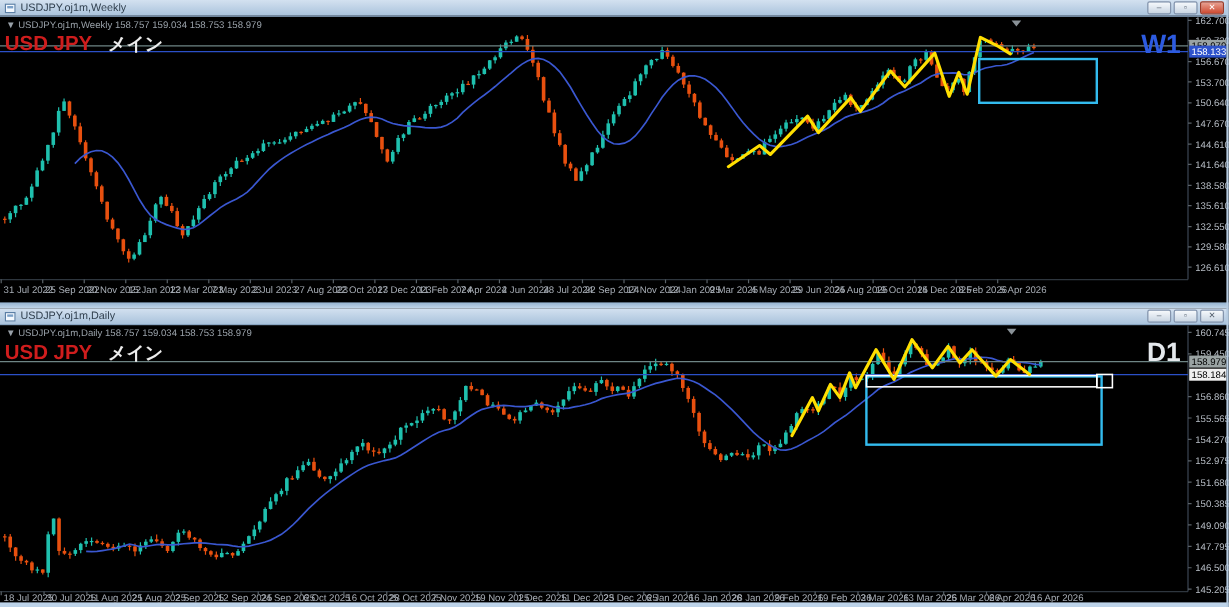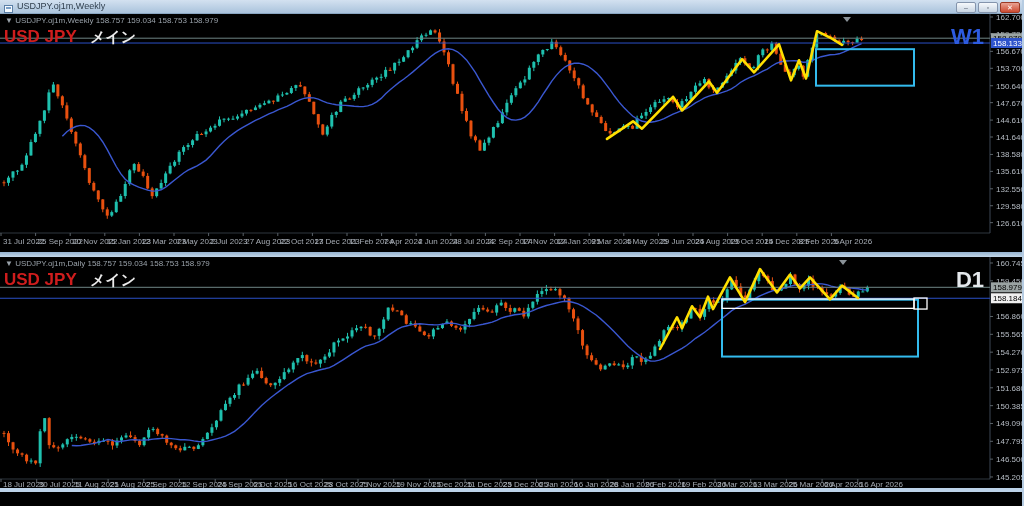--- a/index.html
+++ b/index.html
@@ -1,19 +1,19 @@
 <!DOCTYPE html>
 <html><head>
 <meta charset="utf-8">
 <style>
   html,body{margin:0;padding:0;background:#000;width:1024px;height:506px;overflow:hidden;
     font-family:"Liberation Sans",sans-serif;}
   .mdi{position:relative;width:1024px;height:506px;background:#000;}
   .titlebar{height:14px;background:linear-gradient(#d3e1f0,#aac3dc);border-bottom:1px solid #8aa6c2;
-    display:flex;align-items:flex-end;gap:4px;padding:0 4px;box-sizing:border-box;}
+    display:flex;align-items:center;gap:4px;padding:0 4px;box-sizing:border-box;}
   .win-icon{width:9px;height:8px;background:#f4f9ff;border:1px solid #5b7fa6;box-sizing:border-box;
     position:relative;flex:0 0 auto;}
   .win-icon::after{content:"";position:absolute;left:1px;top:1px;width:5px;height:2px;background:#7aa0c8;}
   .title-text{font-size:9px;color:#31404f;white-space:nowrap;line-height:13px;}
   .btns{margin-left:auto;display:flex;gap:2px;}
   .wbtn{width:20px;height:11px;border:1px solid #8494ac;border-radius:2px;
     background:linear-gradient(#f6f9fc,#c9d5e2);font-size:7px;line-height:9px;text-align:center;color:#54606e;
     box-sizing:border-box;}
   .wbtn.red{background:linear-gradient(#e9a293,#cd4a31);border-color:#9c3a26;color:#fff;}
   .separator{height:5px;background:linear-gradient(#94b2cf,#c2d6e8);}
@@ -511,20 +511,29 @@
       <rect x="991" y="24.022081519588387" width="31" height="10" fill="#2e53cc"></rect>
       <text x="993" y="32.02208151958838" font-size="8" fill="#ffffff">158.133</text>
       <text x="984" y="30" font-size="22" font-weight="bold" text-anchor="end" fill="#2d5be0">W1</text>
       <text x="5" y="9" font-size="8" fill="#99a1a9">▼ USDJPY.oj1m,Weekly  158.757 159.034 158.753 158.979</text>
       <text x="4" y="28" font-size="17" font-weight="bold" fill="#cf1d1d">USD JPY</text>
       <text x="90" y="28" font-size="15" font-weight="bold" fill="#ececec">メイン</text>
     </svg>
 
   <div class="separator"></div>
 
+  <div class="titlebar">
+    <span class="win-icon"></span>
+    <span class="title-text">USDJPY.oj1m,Daily</span>
+    <span class="btns">
+      <span class="wbtn">–</span>
+      <span class="wbtn">▫</span>
+      <span class="wbtn">✕</span>
+    </span>
+  </div>
   <svg id="dchart" width="1024" height="231">
       <line x1="0" y1="222" x2="990" y2="222" stroke="#2e363e" stroke-width="1"></line>
       <line x1="990" y1="0" x2="990" y2="222" stroke="#3c4654" stroke-width="1"></line>
       <line x1="990" y1="5.993083935869114" x2="993" y2="5.993083935869114" stroke="#5a6268" stroke-width="1"></line>
       <text x="996" y="8.993083935869114" font-size="8" fill="#b6bcc4">160.745</text>
       <line x1="990" y1="23.824269097768106" x2="993" y2="23.824269097768106" stroke="#5a6268" stroke-width="1"></line>
       <text x="996" y="26.824269097768106" font-size="8" fill="#b6bcc4">159.450</text>
       <line x1="990" y1="59.4866394215653" x2="993" y2="59.4866394215653" stroke="#5a6268" stroke-width="1"></line>
       <text x="996" y="62.4866394215653" font-size="8" fill="#b6bcc4">156.860</text>
       <line x1="990" y1="77.31782458346429" x2="993" y2="77.31782458346429" stroke="#5a6268" stroke-width="1"></line>

